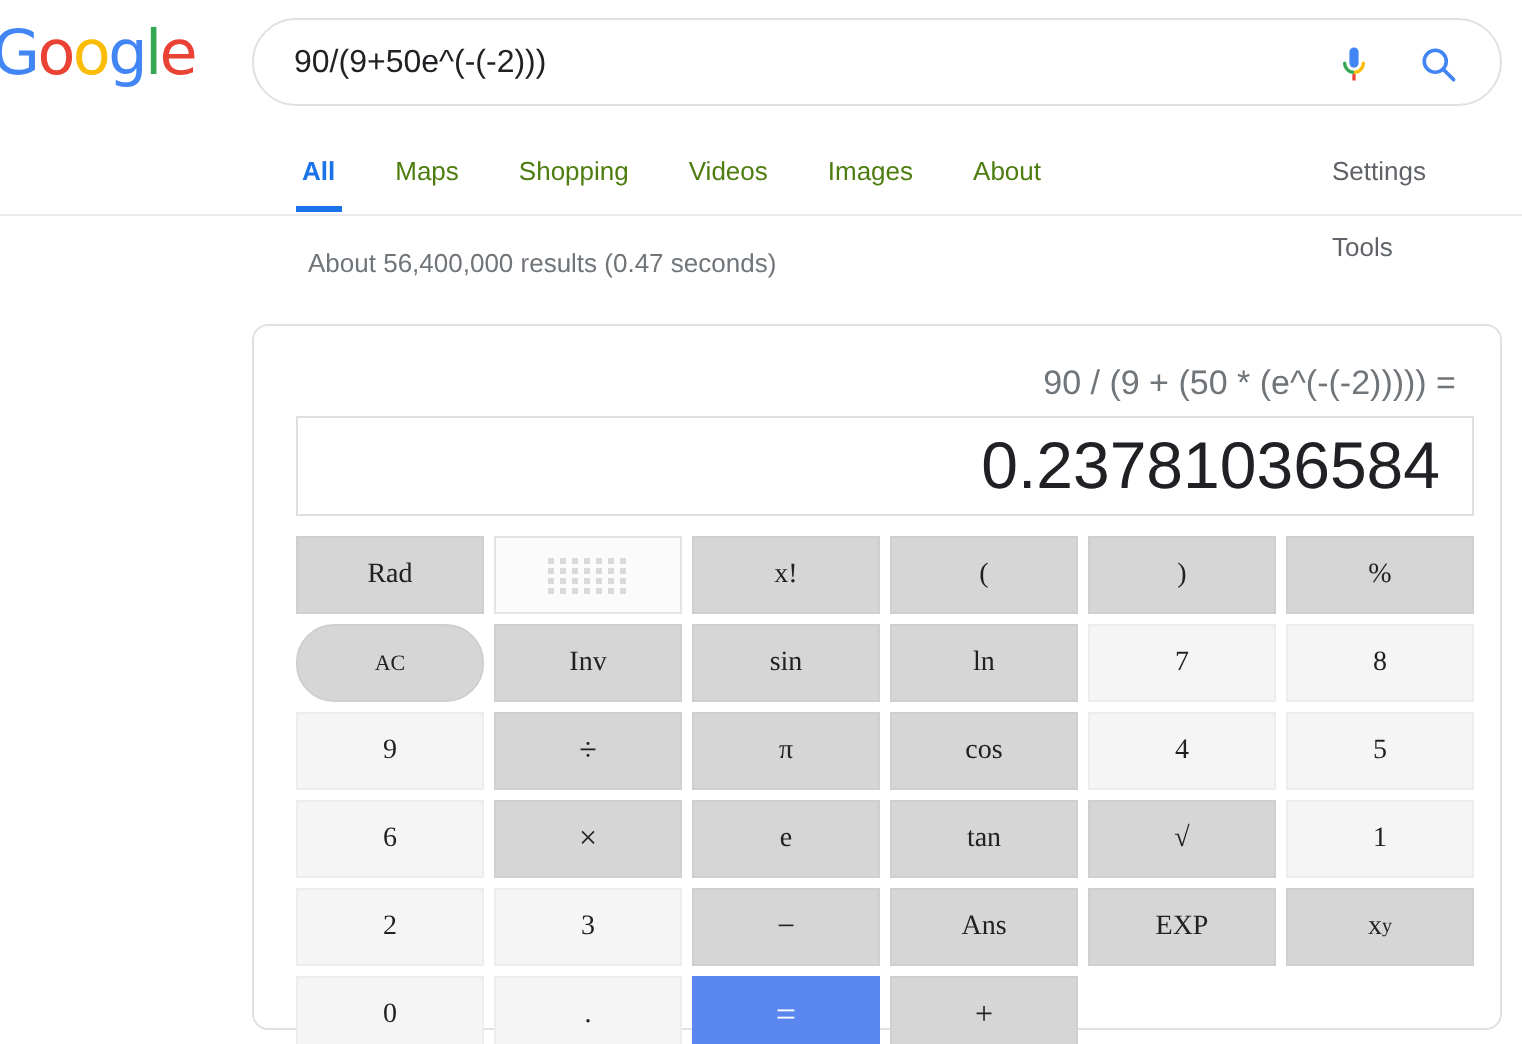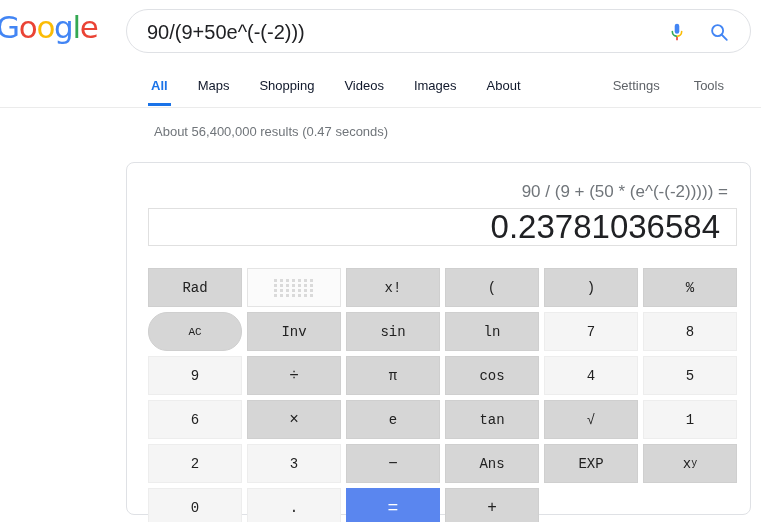--- a/index.html
+++ b/index.html
@@ -28,44 +28,44 @@
     position: absolute; left: 126px; top: 9px;
     width: 625px; height: 44px;
     border: 1px solid #dfe1e5; border-radius: 24px;
     background: #fff;
   }
   .search-input {
     position: absolute; left: 18px; top: 0; height: 44px;
     width: 500px;
     border: none; outline: none; background: transparent;
     font-family: "Liberation Sans", sans-serif;
-    font-size: 20px; color: #202124;
+    font-size: 16px; color: #202124;
   }
   .mic-icon {
     position: absolute; right: 62px; top: 11px;
     width: 22px; height: 22px; cursor: pointer;
   }
   .search-icon {
     position: absolute; right: 20px; top: 11px;
     width: 22px; height: 22px; cursor: pointer;
   }
 
   
   .navbar {
     position: absolute; left: 0; top: 68px;
     width: 761px; height: 40px;
     border-bottom: 1px solid #ebebeb;
     padding-left: 44px;
   }
   .tabs-left { position: absolute; left: 136px; top: 0; display: flex; }
-  .tabs-right { position: absolute; right: 20px; top: 0; display: flex; }
+  .tabs-right { position: absolute; right: 31px; top: 0; display: flex; flex-direction: column; }
   .tab {
     position: relative;
     padding: 10px 15px 13px 15px;
-    font-size: 13px; color: #0f172a;
+    font-size: 13px; color: #4d7c0f;
     cursor: pointer; white-space: nowrap;
   }
   .tab.active { color: #1a73e8; font-weight: bold; }
   .tab.active::after {
     content: ""; position: absolute;
     left: 12px; right: 12px; bottom: 0; height: 3px;
     background: #1a73e8;
   }
   .tab-plain {
     padding: 10px 17px 13px 17px;
@@ -84,21 +84,21 @@
     width: 625px; height: 353px;
     border: 1px solid #dfe1e5; border-radius: 8px;
     background: #fff;
   }
   .calc-expression {
     position: absolute; right: 22px; top: 19px;
     font-size: 17px; color: #70757a; white-space: nowrap;
   }
   .calc-display {
     position: absolute; left: 21px; top: 45px;
-    width: 589px; height: 38px;
+    width: 589px; height: 50px;
     border: 1px solid #e0e0e0; background: #fff;
     display: flex; align-items: center; justify-content: flex-end;
     padding-right: 16px;
   }
   .calc-result {
     font-size: 33px; color: #202124; font-weight: 300;
     font-family: "Liberation Sans", sans-serif;
     letter-spacing: 0px;
   }
 
@@ -110,21 +110,21 @@
     grid-template-columns: repeat(6, 1fr);
     grid-gap: 5px;
   }
   .key {
     height: 39px;
     display: flex; align-items: center; justify-content: center;
     font-size: 14px; color: #212121;
     border: 1px solid transparent;
     cursor: pointer;
     user-select: none;
-    font-family: Liberation Mono, monospace;
+    font-family: Liberation Serif, serif;
   }
   .key.fn      { background: #d6d6d6; border-color: #cfcfcf; }
   .key.num     { background: #f5f5f5; border-color: #ededed; }
   .key.toggle-off { background: #fbfbfb; border: 1px solid #e4e4e4; }
   .key.equals  { background: #5a86ef; border-color: #5a86ef; color: #fff; font-size: 18px; }
   .key.op      { background: #d6d6d6; border-color: #cfcfcf; font-size: 16px; }
   .key .sup { font-size: 10px; vertical-align: super; }
   .key.small { font-size: 11px; border-radius: 19px; }
 
   .dotgrid { display: grid; grid-template-columns: repeat(7, 4px); grid-gap: 2px; }

